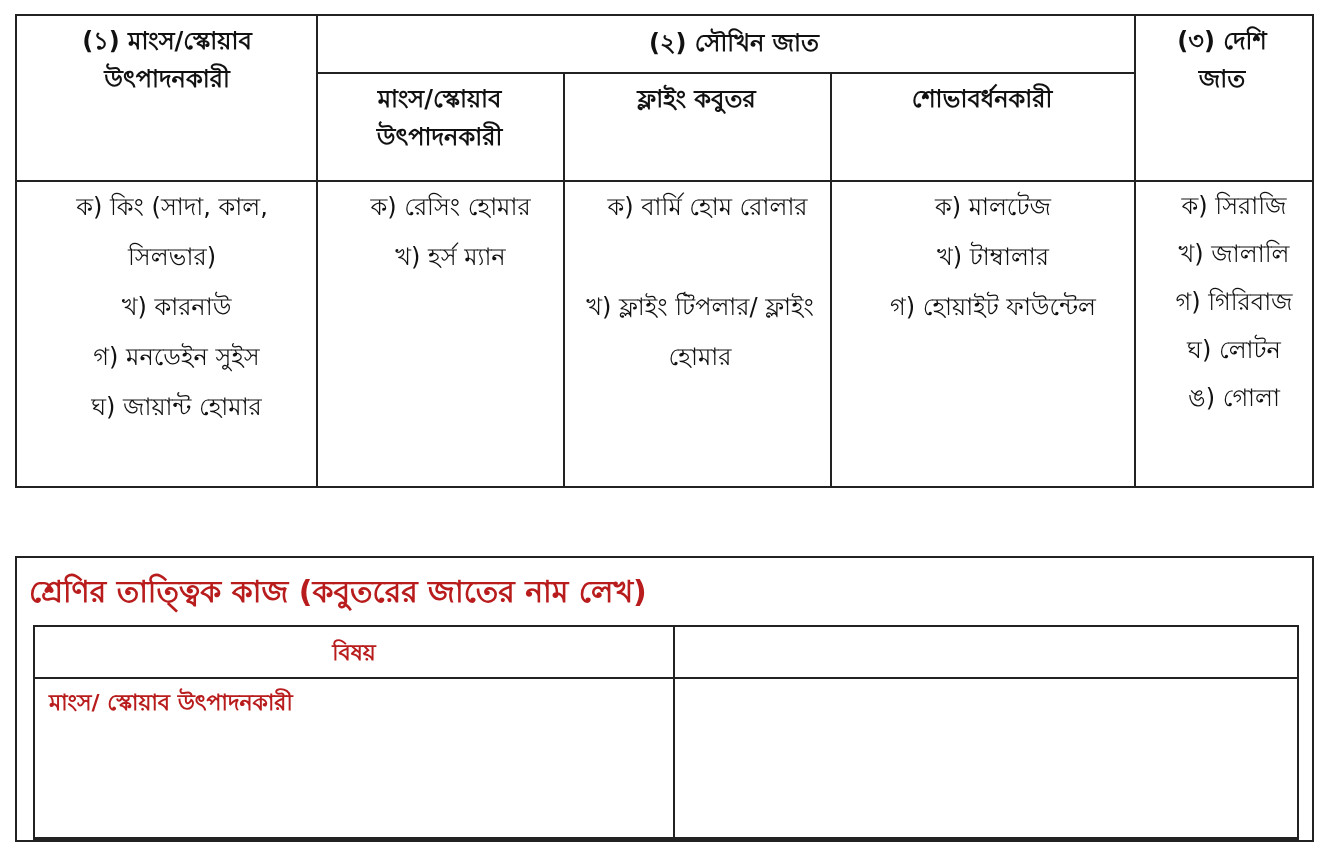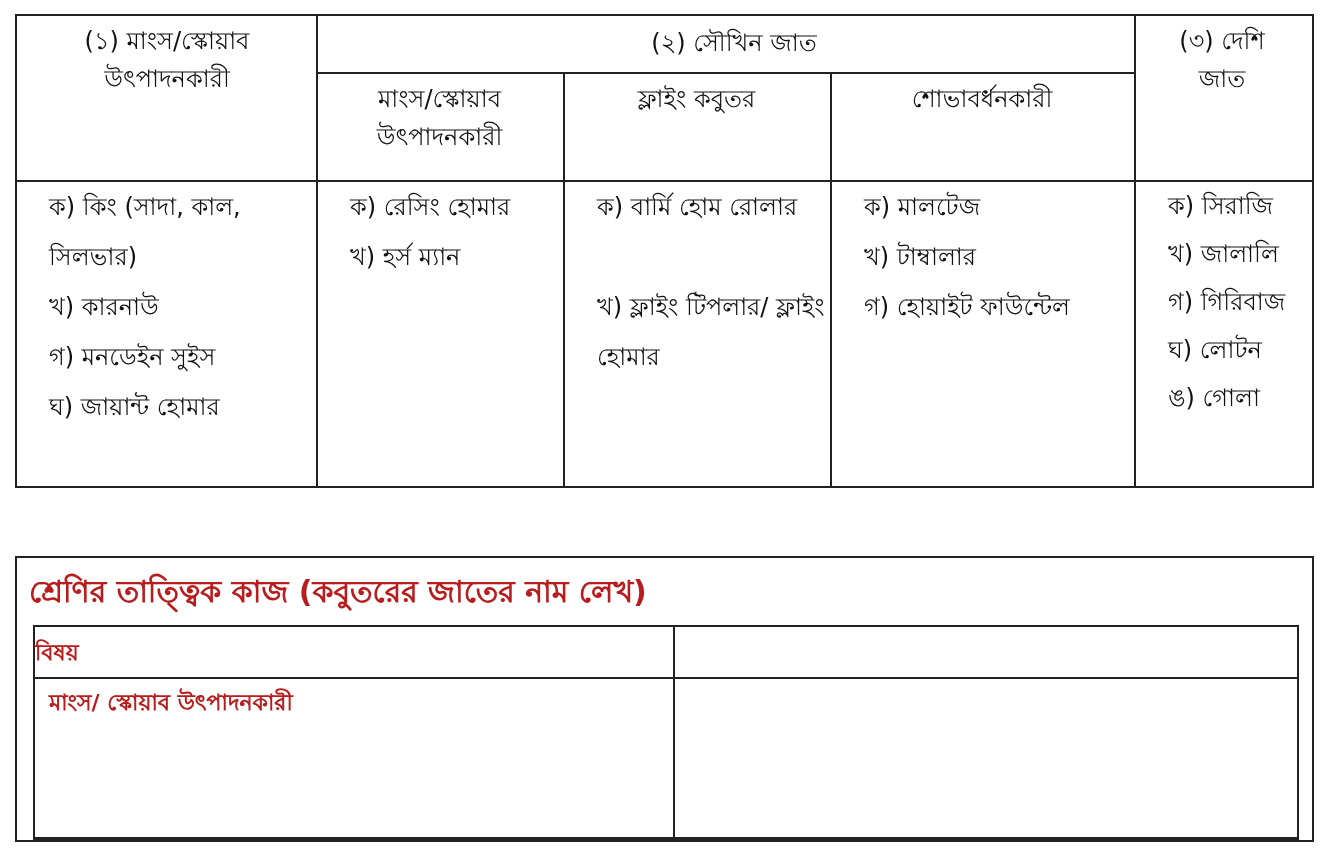--- a/index.html
+++ b/index.html
@@ -1,22 +1,22 @@
 <!DOCTYPE html>
 <html><head>
 <meta charset="utf-8">
 <style>
   html, body { margin:0; padding:0; background:#ffffff; }
   body { width:1325px; height:858px; position:relative; overflow:hidden;
          font-family:"DejaVu Sans", sans-serif; color:#111; }
   .abs { position:absolute; box-sizing:border-box; }
   .bl { border-left:2px solid #222; }
   .bt { border-top:2px solid #222; }
-  .cell-text { font-size:24px; font-weight:normal; line-height:38px; text-align:center; }
-  .list { font-size:24px; line-height:50px; padding-left:32px; }
+  .cell-text { font-size:24px; font-weight:bold; line-height:38px; text-align:center; }
+  .list { font-size:24px; line-height:50px; padding-left:20px;text-align:center; }
   .list div { white-space:nowrap; }
   .green { color:#b91c1c; }
 </style>
 </head>
 <body>
 
 <div class="abs" style="left:15px; top:14px; width:1299px; height:474px; border:2px solid #222;">
 
   <div class="abs bt" style="left:0; top:164px; width:1295px; height:0;"></div>
 
@@ -63,18 +63,18 @@
   </div>
 </div>
 
 <div class="abs" style="left:15px; top:556px; width:1299px; height:286px; border:2px solid #222;">
   <div class="abs green" style="left:12px; top:10px; font-size:30px; font-weight:bold; white-space:nowrap;">শ্রেণির তাত্ত্বিক কাজ (কবুতরের জাতের নাম লেখ)</div>
 
   <div class="abs" style="left:16px; top:67px; width:1266px; height:215px; border:2px solid #222; border-bottom:3px solid #222;">
     <div class="abs bt" style="left:0; top:50px; width:1262px;"></div>
     <div class="abs bl" style="left:638px; top:0; height:210px;"></div>
 
-    <div class="abs green" style="left:0; top:8px; width:638px; text-align:left; font-size:22px; font-weight:bold;">বিষয়</div>
+    <div class="abs green" style="left:0; top:8px; width:638px; text-align:center; font-size:22px; font-weight:bold;">বিষয়</div>
 
     <div class="abs green" style="left:14px; top:58px; font-size:22px; font-weight:bold; white-space:nowrap;">মাংস/ স্কোয়াব উৎপাদনকারী</div>
     <div class="abs" style="left:642px; top:54px; width:618px; height:154px;"></div>
   </div>
 </div>
 
 </body></html>

